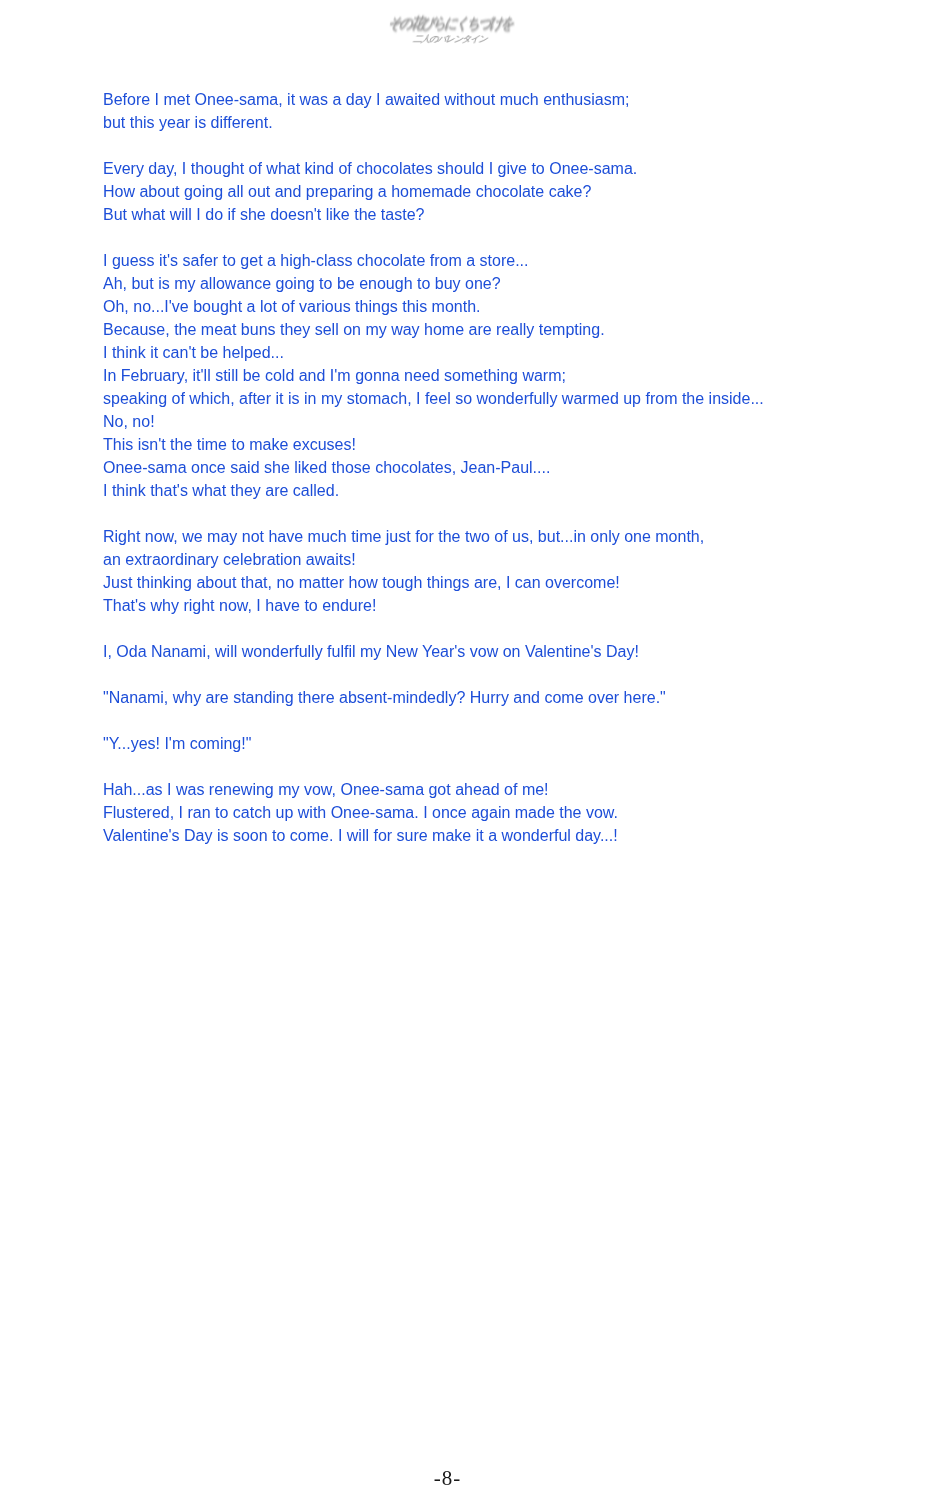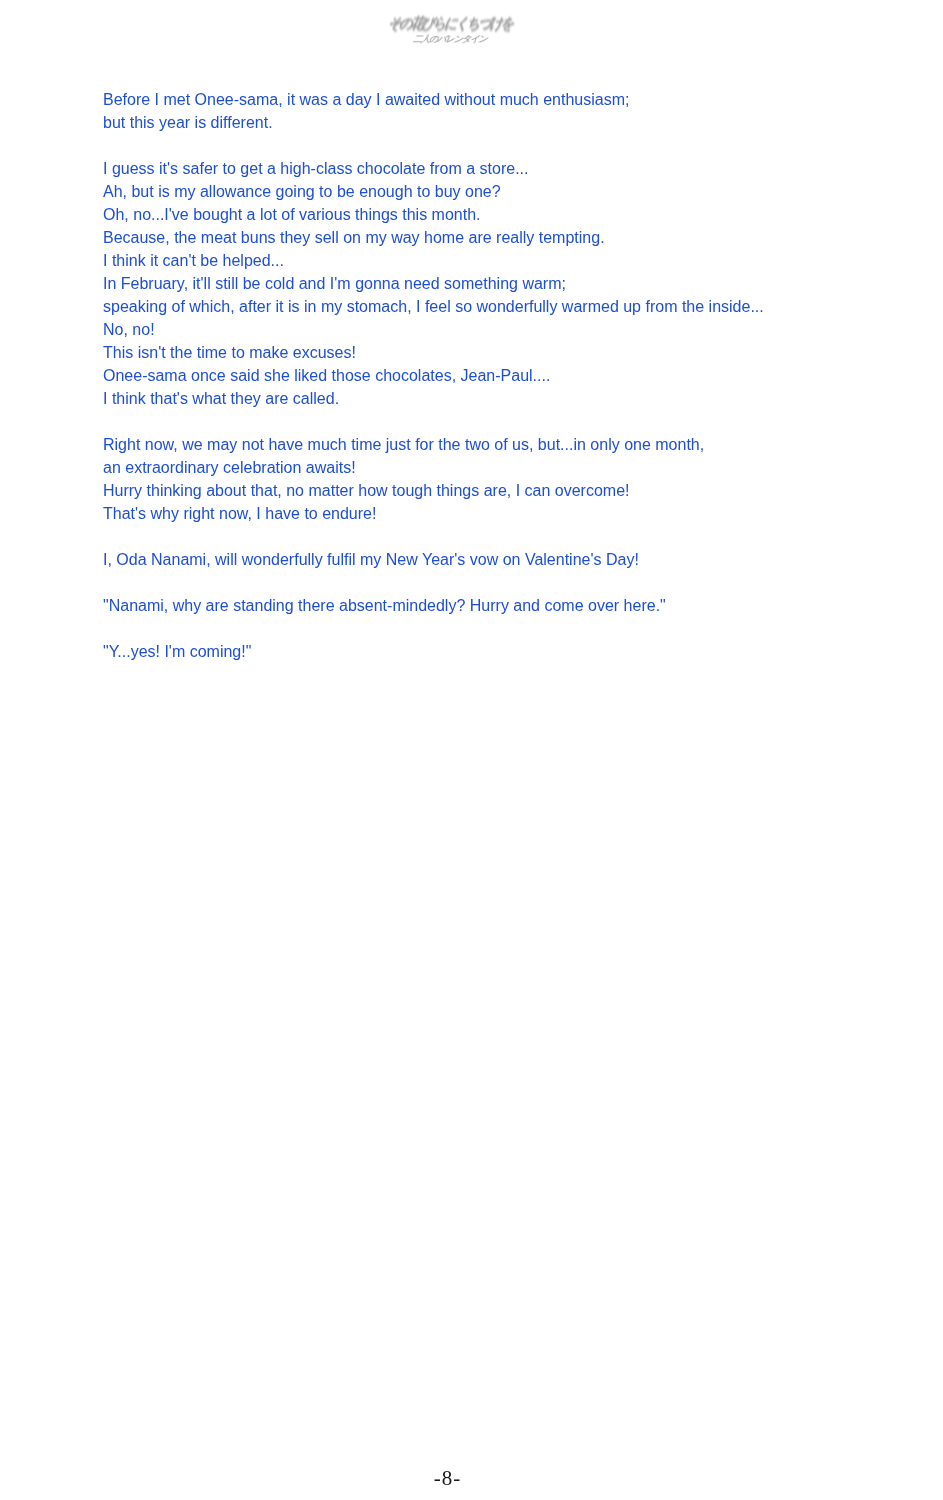--- a/index.html
+++ b/index.html
@@ -89,37 +89,43 @@
 <div class="page">
 
   <div class="logo">
     <span class="logo-title">その花びらにくちづけを</span>
     <span class="logo-subtitle">二人のバレンタイン</span>
   </div>
 
   <div class="body-text">
     <p>Before I met Onee-sama, it was a day I awaited without much enthusiasm;
 but this year is different.</p>
+    <p>Every day, I thought of what kind of chocolates should I give to Onee-sama.
+How about going all out and preparing a homemade chocolate cake?
+But what will I do if she doesn't like the taste?</p>
     <p>I guess it's safer to get a high-class chocolate from a store...
 Ah, but is my allowance going to be enough to buy one?
 Oh, no...I've bought a lot of various things this month.
 Because, the meat buns they sell on my way home are really tempting.
 I think it can't be helped...
 In February, it'll still be cold and I'm gonna need something warm;
 speaking of which, after it is in my stomach, I feel so wonderfully warmed up from the inside...
 No, no!
 This isn't the time to make excuses!
 Onee-sama once said she liked those chocolates, Jean-Paul....
 I think that's what they are called.</p>
     <p>Right now, we may not have much time just for the two of us, but...in only one month,
 an extraordinary celebration awaits!
-Hurry thinking about that, no matter how tough things are, I can overcome!
+Just thinking about that, no matter how tough things are, I can overcome!
 That's why right now, I have to endure!</p>
     <p>I, Oda Nanami, will wonderfully fulfil my New Year's vow on Valentine's Day!</p>
     <p>"Nanami, why are standing there absent-mindedly? Hurry and come over here."</p>
     <p>"Y...yes! I'm coming!"</p>
+    <p>Hah...as I was renewing my vow, Onee-sama got ahead of me!
+Flustered, I ran to catch up with Onee-sama. I once again made the vow.
+Valentine's Day is soon to come. I will for sure make it a wonderful day...!</p>
   </div>
 
   <div class="footer">
     <span class="page-number">-8-</span>
   </div>
 
 </div>
 
 </body></html>

